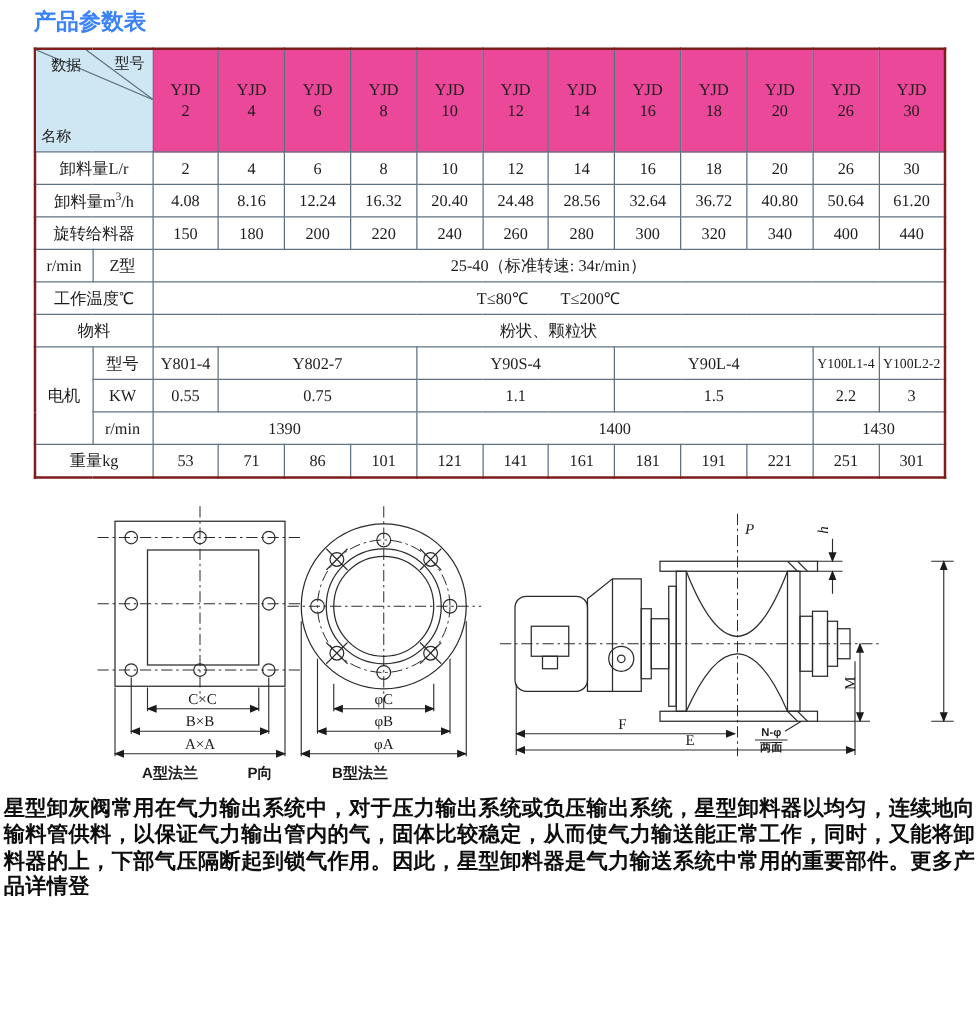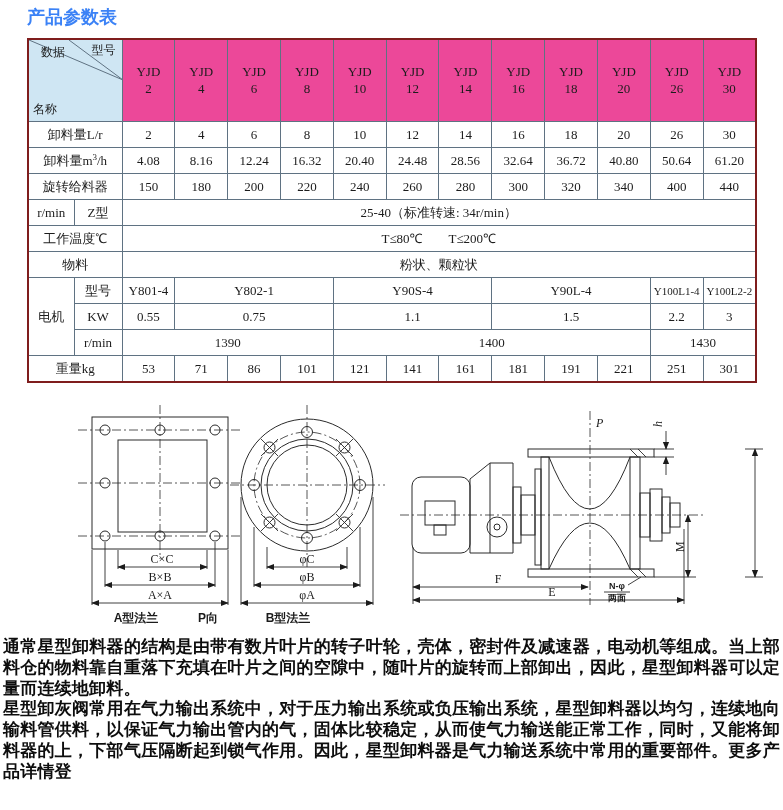--- a/index.html
+++ b/index.html
@@ -157,21 +157,21 @@
         <td colspan="12">T≤80℃　　T≤200℃</td>
       </tr>
       <tr>
         <th colspan="2">物料</th>
         <td colspan="12">粉状、颗粒状</td>
       </tr>
       <tr>
         <th rowspan="3">电机</th>
         <th>型号</th>
         <td>Y801-4</td>
-        <td colspan="3">Y802-1</td>
+        <td colspan="3">Y802-7</td>
         <td colspan="3">Y90S-4</td>
         <td colspan="3">Y90L-4</td>
         <td style="font-size:11px">Y100L1-4</td>
         <td style="font-size:11px">Y100L2-2</td>
       </tr>
       <tr>
         <th>KW</th>
         <td>0.55</td>
         <td colspan="3">0.75</td>
         <td colspan="3">1.1</td>
@@ -338,17 +338,16 @@
 
         <line class="dwg-dim" x1="641" y1="180" x2="628" y2="188"></line>
         <text class="dwg-text-sm" x="617" y="192" text-anchor="middle">N-φ</text>
         <line class="dwg-dim" x1="604" y1="195" x2="630" y2="195"></line>
         <text class="dwg-text-sm" x="617" y="204" text-anchor="middle">两面</text>
       </g>
     </svg>
   </div>
 
   <div class="paras">
-    <p>通常星型卸料器的结构是由带有数片叶片的转子叶轮，壳体，密封件及减速器，电动机等组成。当上部料仓的物料靠自重落下充填在叶片之间的空隙中，随叶片的旋转而上部卸出，因此，星型卸料器可以定量而连续地卸料。</p>
     <p>星型卸灰阀常用在气力输出系统中，对于压力输出系统或负压输出系统，星型卸料器以均匀，连续地向输料管供料，以保证气力输出管内的气，固体比较稳定，从而使气力输送能正常工作，同时，又能将卸料器的上，下部气压隔断起到锁气作用。因此，星型卸料器是气力输送系统中常用的重要部件。更多产品详情登</p>
   </div>
 
 </div>
 
 </body></html>

